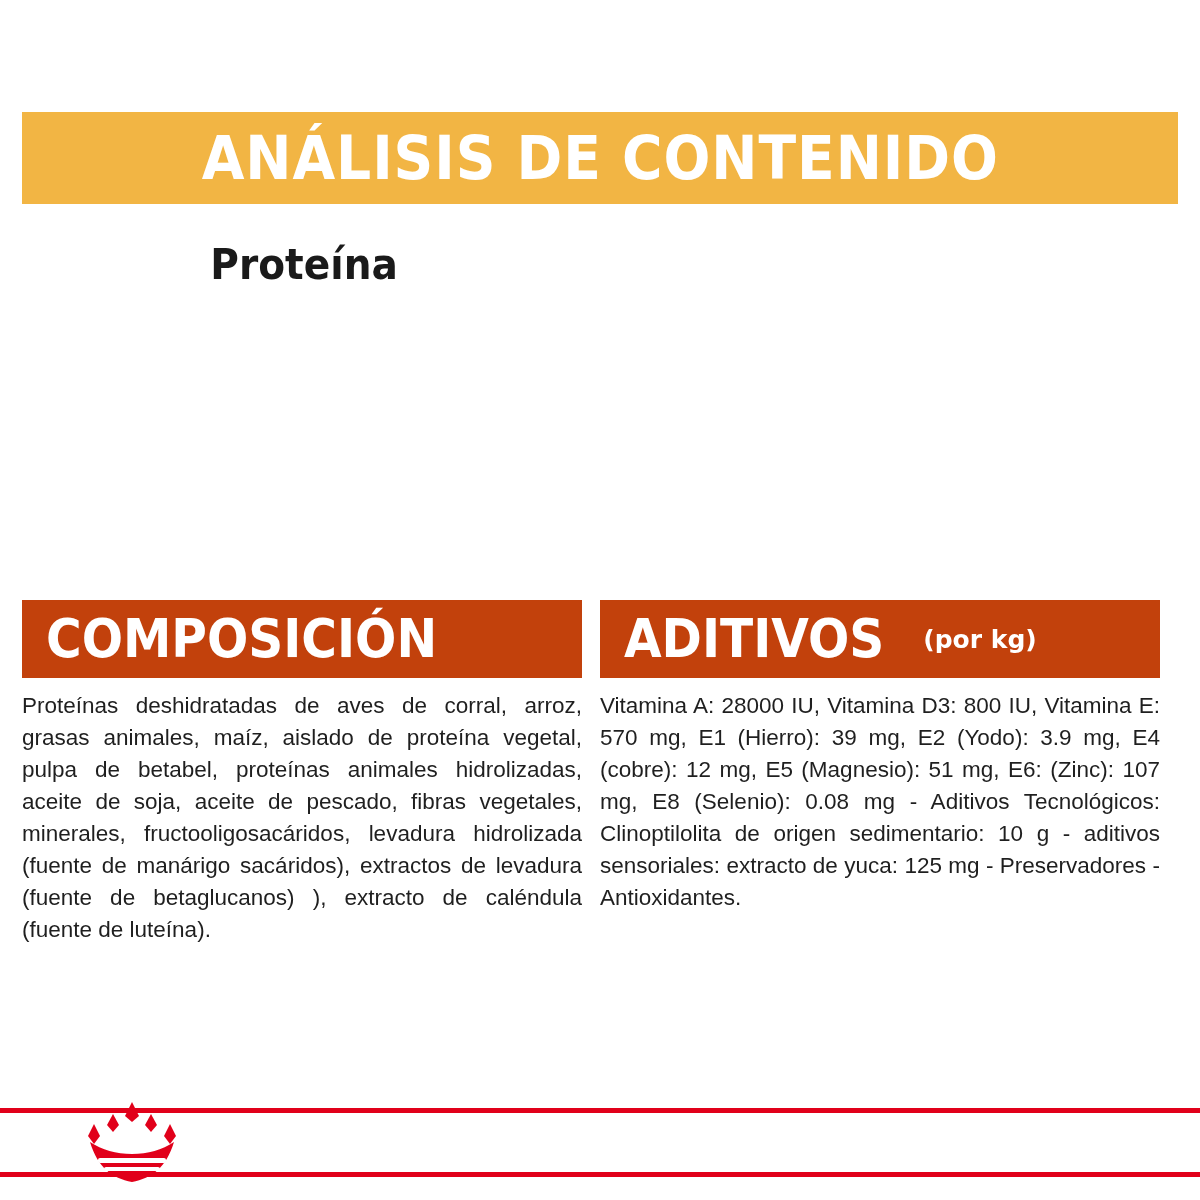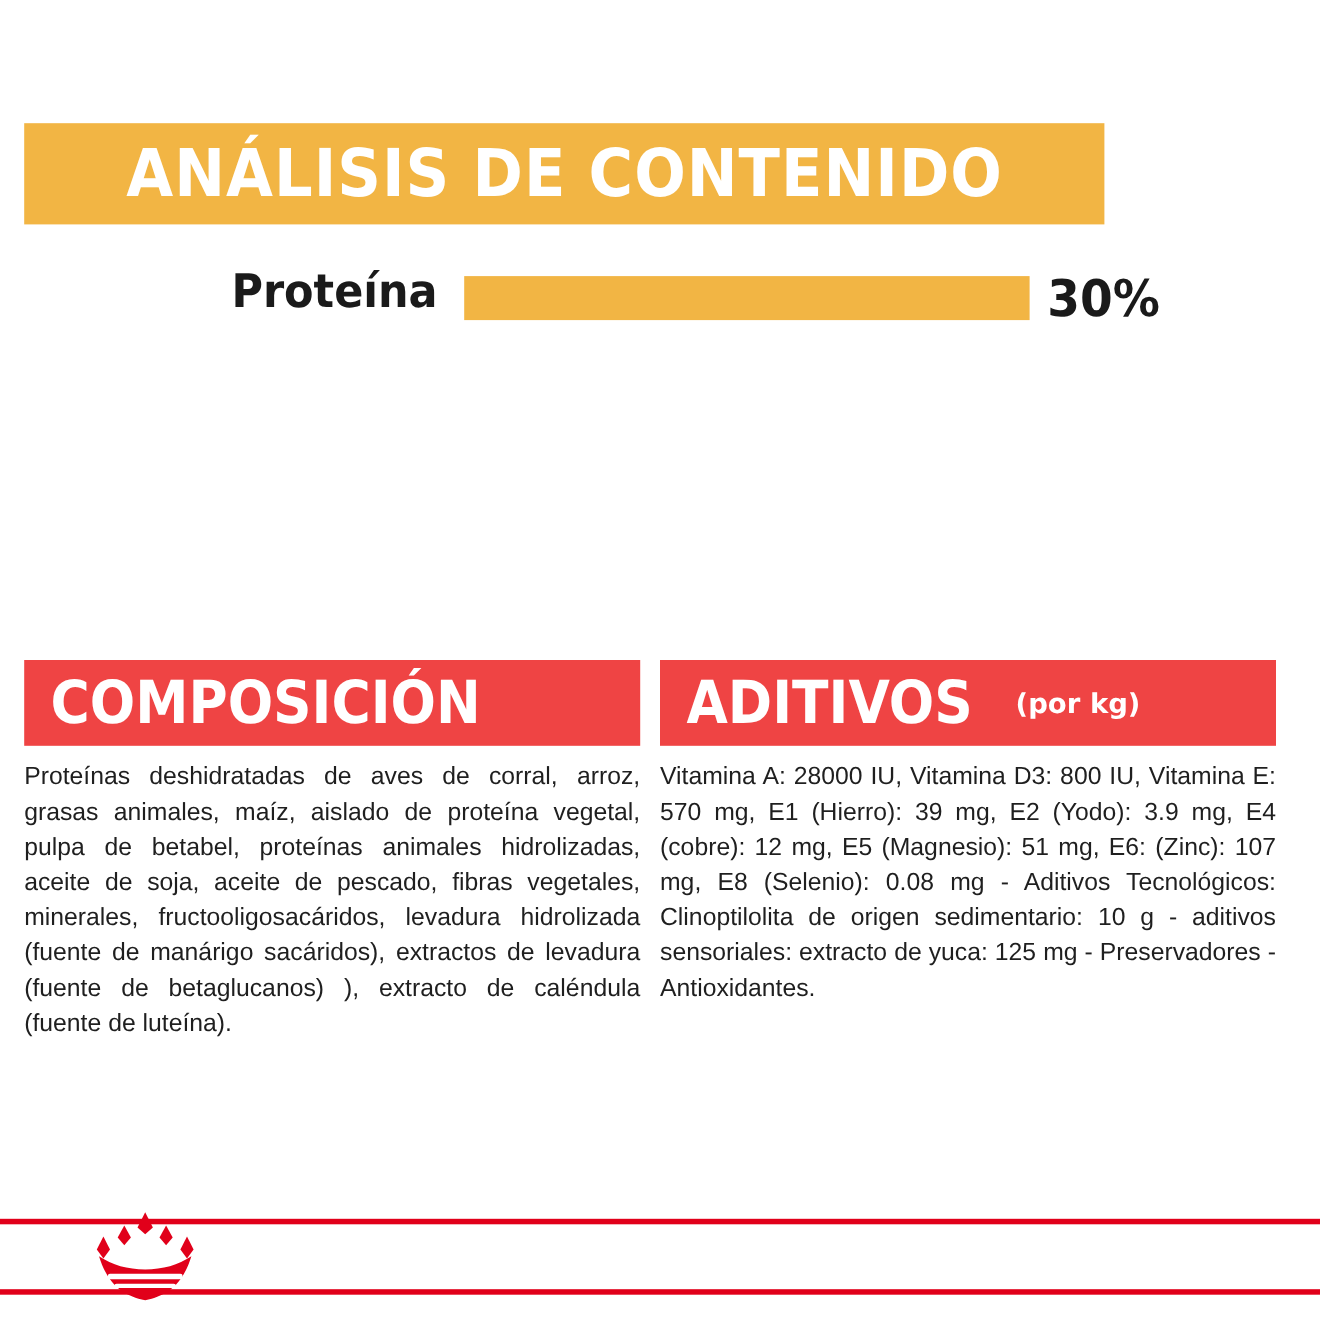--- a/index.html
+++ b/index.html
@@ -13,21 +13,21 @@
     position: relative;
     width: 1200px; height: 1200px;
     background: #ffffff;
     overflow: hidden;
   }
 
   
   .analysis-header {
     position: absolute;
     left: 22px; top: 112px;
-    width: 982px; height: 92px;
+    width: 1156px; height: 92px;
     background: #F2B544;
     display: flex;
     align-items: center;
     justify-content: center;
   }
   .analysis-header .title {
     color: #ffffff;
     font-size: 60px;
     font-weight: bold;
     letter-spacing: 1px;
@@ -81,21 +81,21 @@
 
   
   .col {
     position: absolute;
     top: 600px;
   }
   .col-left { left: 22px; width: 560px; }
   .col-right { left: 600px; width: 560px; }
 
   .block-header {
-    background: #ef4444;
+    background: #c2410c;
     height: 78px;
     display: flex;
     align-items: center;
     padding-left: 24px;
   }
   .block-header .h-title {
     color: #ffffff;
     font-size: 54px;
     font-weight: bold;
     line-height: 1;
@@ -147,24 +147,20 @@
 <div id="page">
 
   <div class="analysis-header">
     <div class="title">ANÁLISIS DE CONTENIDO</div>
   </div>
 
   <div class="bars">
 
     <div class="bar-row">
       <div class="bar-label">Proteína</div>
-      <div class="bar-track">
-        <div class="bar-fill" id="bar0" style="width: 514.286px;"></div>
-        <div class="bar-value">30%</div>
-      </div>
     </div>
 
 
 
   </div>
 
   <div class="col col-left">
     <div class="block-header">
       <div class="h-title">COMPOSICIÓN</div>
     </div>

